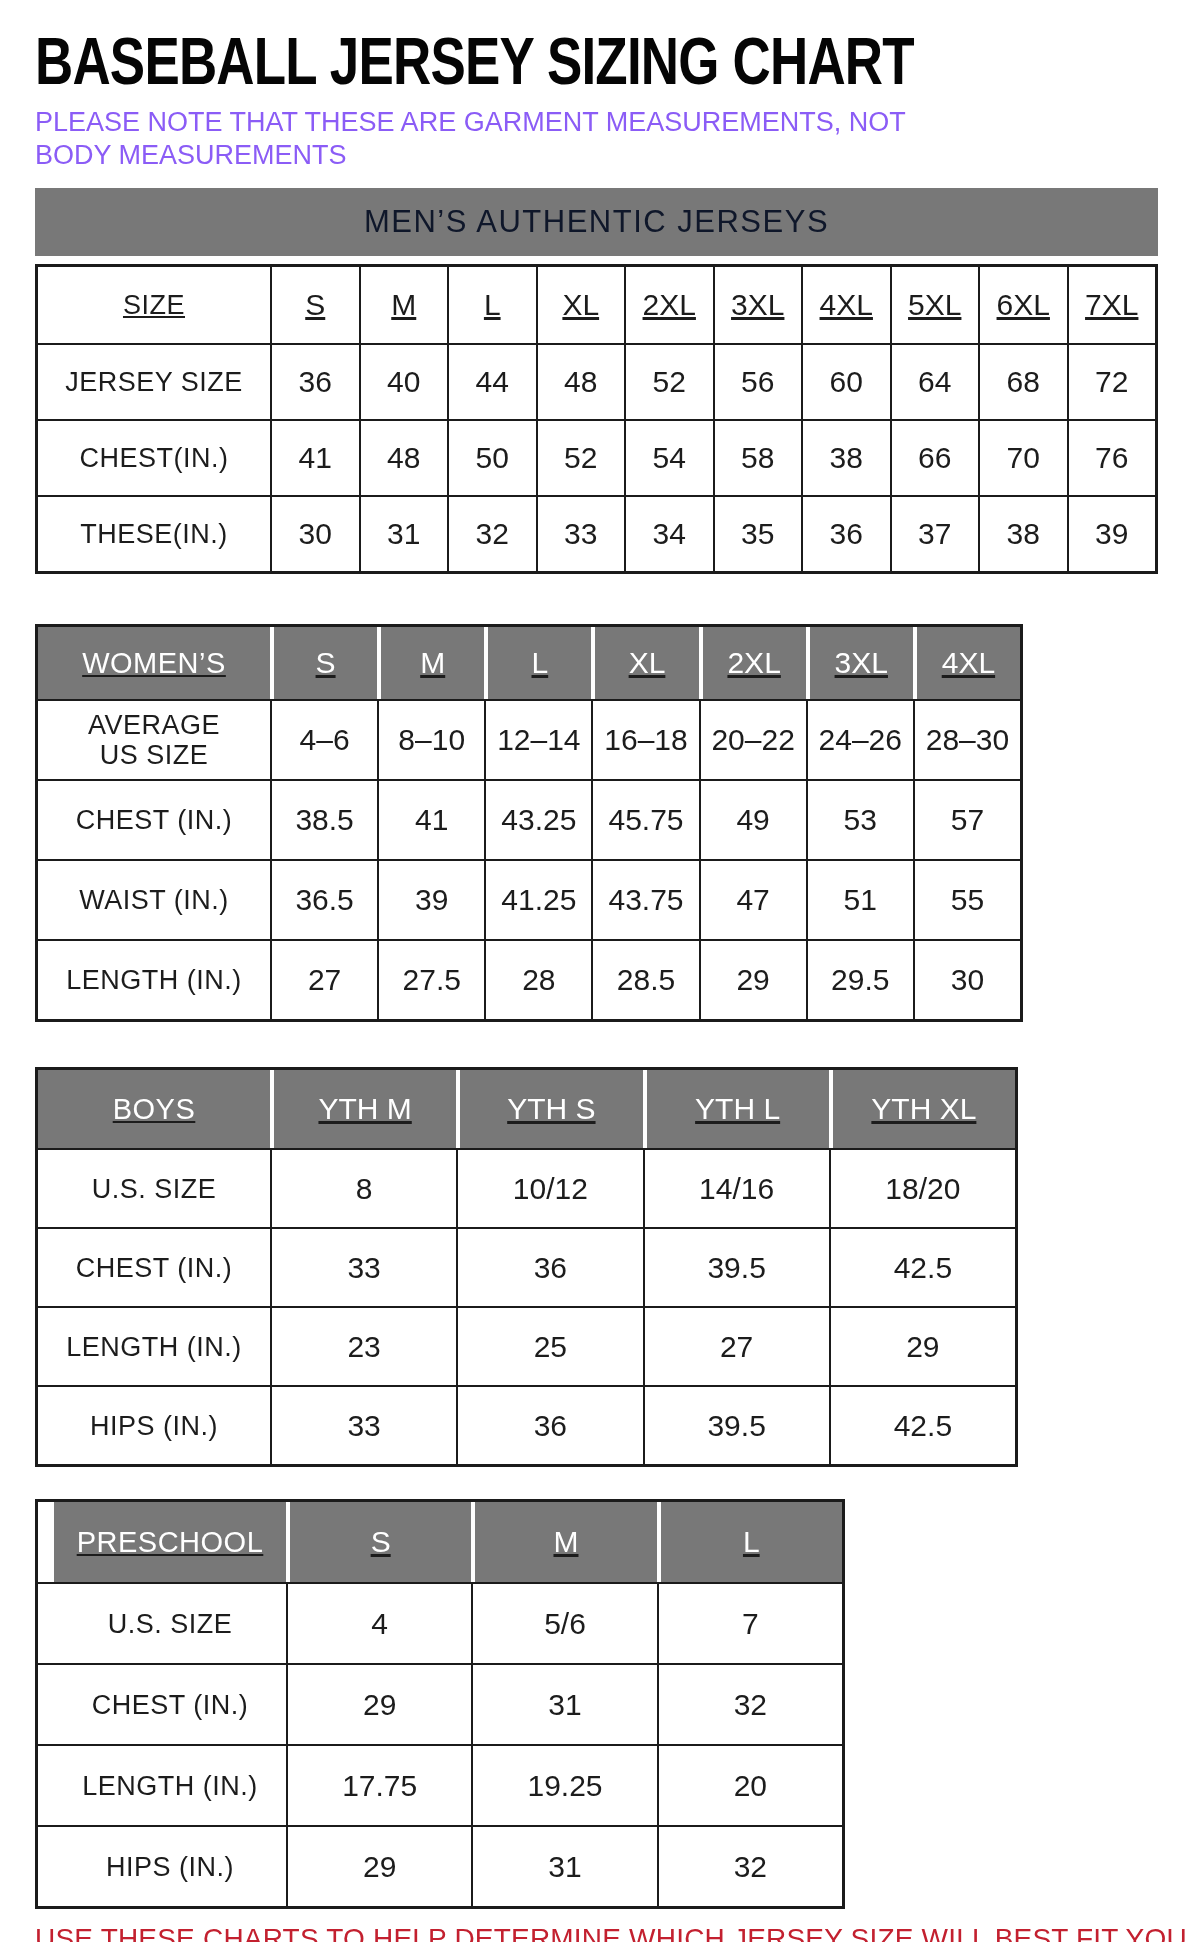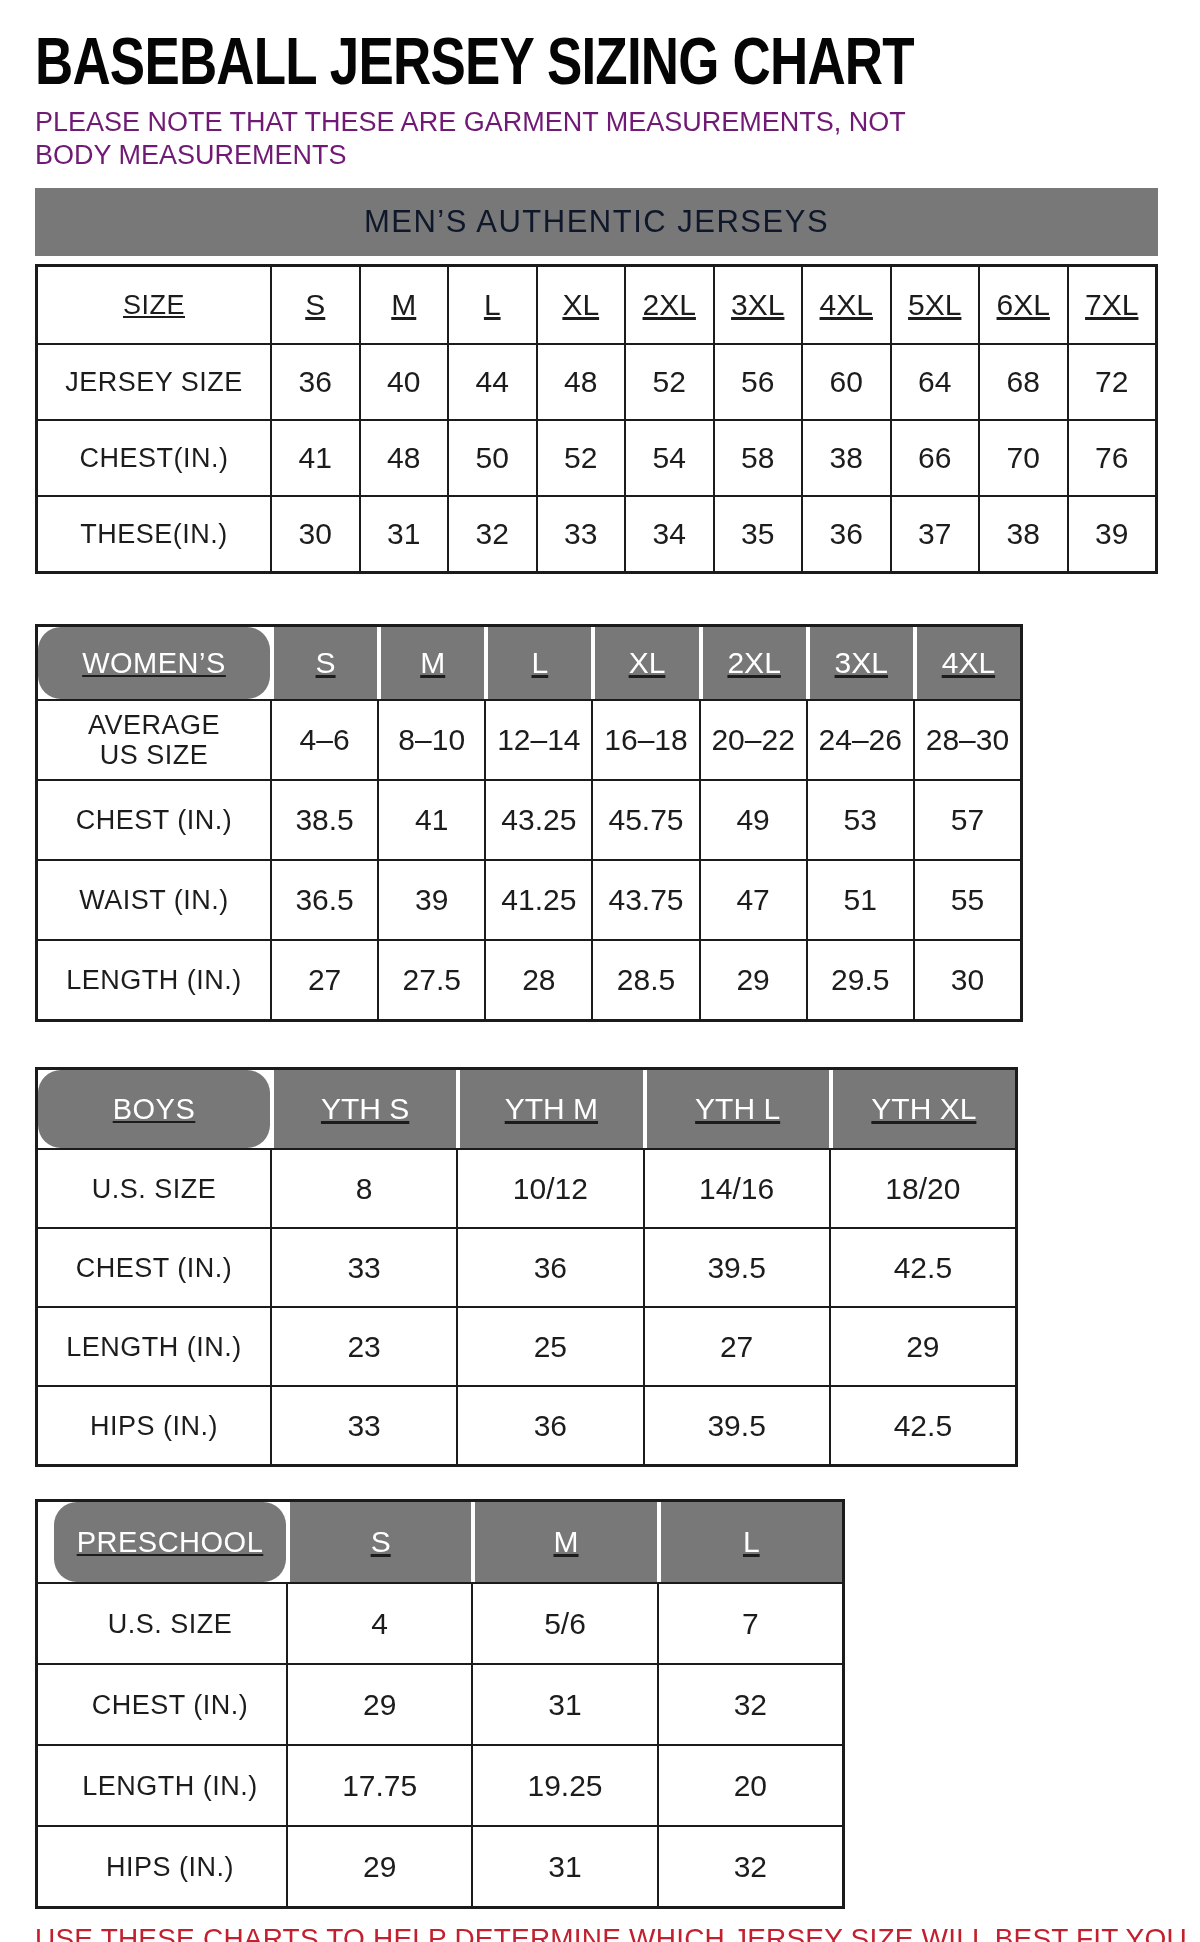--- a/index.html
+++ b/index.html
@@ -24,21 +24,21 @@
     line-height: 1.05;
     margin-top: 4px;
   }
 
   .note-text {
     margin-top: 10px;
     max-width: 885px;
     font-size: 27px;
     line-height: 1.22;
     font-weight: 400;
-    color: #701a75;
+    color: #8b5cf6;
     letter-spacing: 0;
   }
 
   .tables-stack { margin-top: 16px; }
 
   .table-block { margin-bottom: 0; }
 
   .mens-banner {
     width: 1123px;
     height: 68px;
@@ -78,21 +78,21 @@
   .cell:first-child { border-left: none; }
 
   .label-cell { font-size: 27px; letter-spacing: 0.5px; }
 
   .header-row .cell {
     background: #787878;
     color: #ffffff;
     border-left: 4px solid #ffffff;
     font-size: 30px;
   }
-  .header-row .cell:first-child { border-left: none; border-radius: 23px; }
+  .header-row .cell:first-child { border-left: none; }
   .header-row .label-cell { font-size: 29px; }
 
   
   [data-table="mens"]      { width: 1123px; }
   [data-table="mens"] .row { grid-template-columns: 232px repeat(10, 1fr); min-height: 76px; }
 
   [data-table="womens"]      { width: 988px; margin-top: 50px; }
   [data-table="womens"] .row { grid-template-columns: 232px repeat(7, 1fr); min-height: 80px; }
   [data-table="womens"] .header-row { min-height: 72px; }
 
@@ -229,22 +229,22 @@
         <div class="cell">28.5</div>
         <div class="cell">29</div>
         <div class="cell">29.5</div>
         <div class="cell">30</div>
       </div>
     </div>
 
   <div class="sizing-grid" data-table="boys">
       <div class="row header-row">
         <div class="cell label-cell">BOYS</div>
+        <div class="cell">YTH M</div>
         <div class="cell">YTH S</div>
-        <div class="cell">YTH M</div>
         <div class="cell">YTH L</div>
         <div class="cell">YTH XL</div>
       </div>
       <div class="row">
         <div class="cell label-cell">U.S. SIZE</div>
         <div class="cell">8</div>
         <div class="cell">10/12</div>
         <div class="cell">14/16</div>
         <div class="cell">18/20</div>
       </div>

